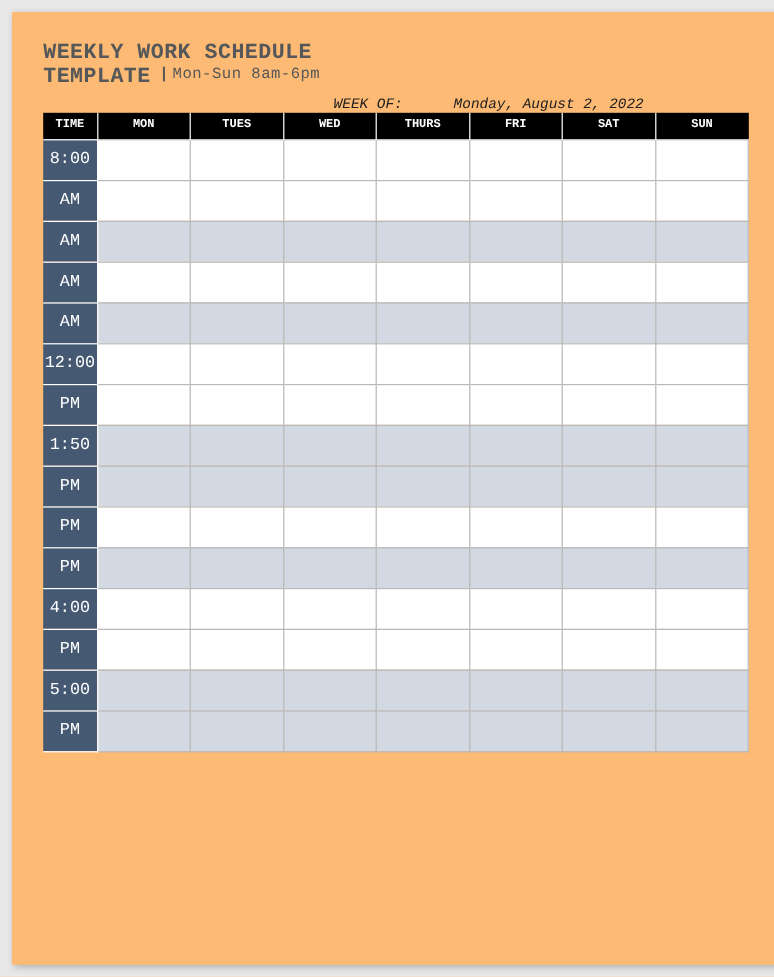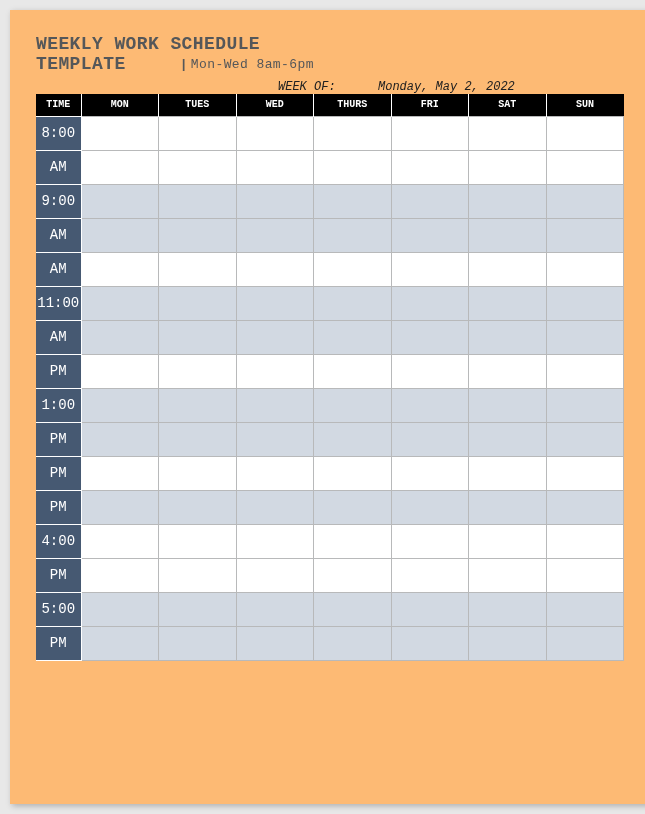--- a/index.html
+++ b/index.html
@@ -25,22 +25,21 @@
     font-weight: 700;
     color: #555759;
     letter-spacing: 0.4px;
   }
   .title-line2-wrap {
     font-size: 18px;
     font-weight: 700;
     color: #555759;
     letter-spacing: 0.4px;
     display: flex;
-    align-items: center;
-    gap: 47px;
+    align-items: flex-start;
   }
   .title-subtitle {
     font-size: 13px;
     font-weight: 400;
     color: #555759;
     margin-left: 4px;
   }
   .pipe { font-weight: 700; margin: 0 3px; color:#555759; }
   .weekof-row {
     display: flex;
@@ -96,28 +95,28 @@
 </head>
 <body>
 
 <div class="page">
 
   <div class="title-block">
     <div class="title-line1">WEEKLY WORK SCHEDULE</div>
     <div class="title-line2-wrap">
       <span>TEMPLATE</span>
       <span class="title-subtitle">
-        <span class="pipe">|</span><span>Mon-Wed 8am-6pm</span>
+        <span class="pipe">|</span><span>Mon-Sun 8am-6pm</span>
       </span>
     </div>
   </div>
 
   <div class="weekof-row">
     <div class="weekof-label">WEEK OF:</div>
-    <div class="weekof-value">Monday, May 2, 2022</div>
+    <div class="weekof-value">Monday, August 2, 2022</div>
   </div>
 
   <table class="schedule">
     <colgroup>
       <col class="col-time">
       <col>
         <col>
         <col>
         <col>
         <col>
@@ -151,81 +150,71 @@
           <td class="timecell">AM</td>
           <td class="daycell"></td>
           <td class="daycell"></td>
           <td class="daycell"></td>
           <td class="daycell"></td>
           <td class="daycell"></td>
           <td class="daycell"></td>
           <td class="daycell"></td>
         </tr>
         <tr class="shaded">
-          <td class="timecell">9:00</td>
-          <td class="daycell"></td>
-          <td class="daycell"></td>
-          <td class="daycell"></td>
-          <td class="daycell"></td>
-          <td class="daycell"></td>
-          <td class="daycell"></td>
-          <td class="daycell"></td>
-        </tr>
-        <tr class="shaded">
-          <td class="timecell">AM</td>
-          <td class="daycell"></td>
-          <td class="daycell"></td>
-          <td class="daycell"></td>
-          <td class="daycell"></td>
-          <td class="daycell"></td>
-          <td class="daycell"></td>
-          <td class="daycell"></td>
-        </tr>
-        <tr class="plain">
-          <td class="timecell">AM</td>
-          <td class="daycell"></td>
-          <td class="daycell"></td>
-          <td class="daycell"></td>
-          <td class="daycell"></td>
-          <td class="daycell"></td>
-          <td class="daycell"></td>
-          <td class="daycell"></td>
-        </tr>
-        <tr class="shaded">
-          <td class="timecell">11:00</td>
-          <td class="daycell"></td>
-          <td class="daycell"></td>
-          <td class="daycell"></td>
-          <td class="daycell"></td>
-          <td class="daycell"></td>
-          <td class="daycell"></td>
-          <td class="daycell"></td>
-        </tr>
-        <tr class="shaded">
-          <td class="timecell">AM</td>
-          <td class="daycell"></td>
-          <td class="daycell"></td>
-          <td class="daycell"></td>
-          <td class="daycell"></td>
-          <td class="daycell"></td>
-          <td class="daycell"></td>
-          <td class="daycell"></td>
-        </tr>
-        <tr class="plain">
-          <td class="timecell">PM</td>
-          <td class="daycell"></td>
-          <td class="daycell"></td>
-          <td class="daycell"></td>
-          <td class="daycell"></td>
-          <td class="daycell"></td>
-          <td class="daycell"></td>
-          <td class="daycell"></td>
-        </tr>
-        <tr class="shaded">
-          <td class="timecell">1:00</td>
+          <td class="timecell">AM</td>
+          <td class="daycell"></td>
+          <td class="daycell"></td>
+          <td class="daycell"></td>
+          <td class="daycell"></td>
+          <td class="daycell"></td>
+          <td class="daycell"></td>
+          <td class="daycell"></td>
+        </tr>
+        <tr class="plain">
+          <td class="timecell">AM</td>
+          <td class="daycell"></td>
+          <td class="daycell"></td>
+          <td class="daycell"></td>
+          <td class="daycell"></td>
+          <td class="daycell"></td>
+          <td class="daycell"></td>
+          <td class="daycell"></td>
+        </tr>
+        <tr class="shaded">
+          <td class="timecell">AM</td>
+          <td class="daycell"></td>
+          <td class="daycell"></td>
+          <td class="daycell"></td>
+          <td class="daycell"></td>
+          <td class="daycell"></td>
+          <td class="daycell"></td>
+          <td class="daycell"></td>
+        </tr>
+        <tr class="plain">
+          <td class="timecell">12:00</td>
+          <td class="daycell"></td>
+          <td class="daycell"></td>
+          <td class="daycell"></td>
+          <td class="daycell"></td>
+          <td class="daycell"></td>
+          <td class="daycell"></td>
+          <td class="daycell"></td>
+        </tr>
+        <tr class="plain">
+          <td class="timecell">PM</td>
+          <td class="daycell"></td>
+          <td class="daycell"></td>
+          <td class="daycell"></td>
+          <td class="daycell"></td>
+          <td class="daycell"></td>
+          <td class="daycell"></td>
+          <td class="daycell"></td>
+        </tr>
+        <tr class="shaded">
+          <td class="timecell">1:50</td>
           <td class="daycell"></td>
           <td class="daycell"></td>
           <td class="daycell"></td>
           <td class="daycell"></td>
           <td class="daycell"></td>
           <td class="daycell"></td>
           <td class="daycell"></td>
         </tr>
         <tr class="shaded">
           <td class="timecell">PM</td>

